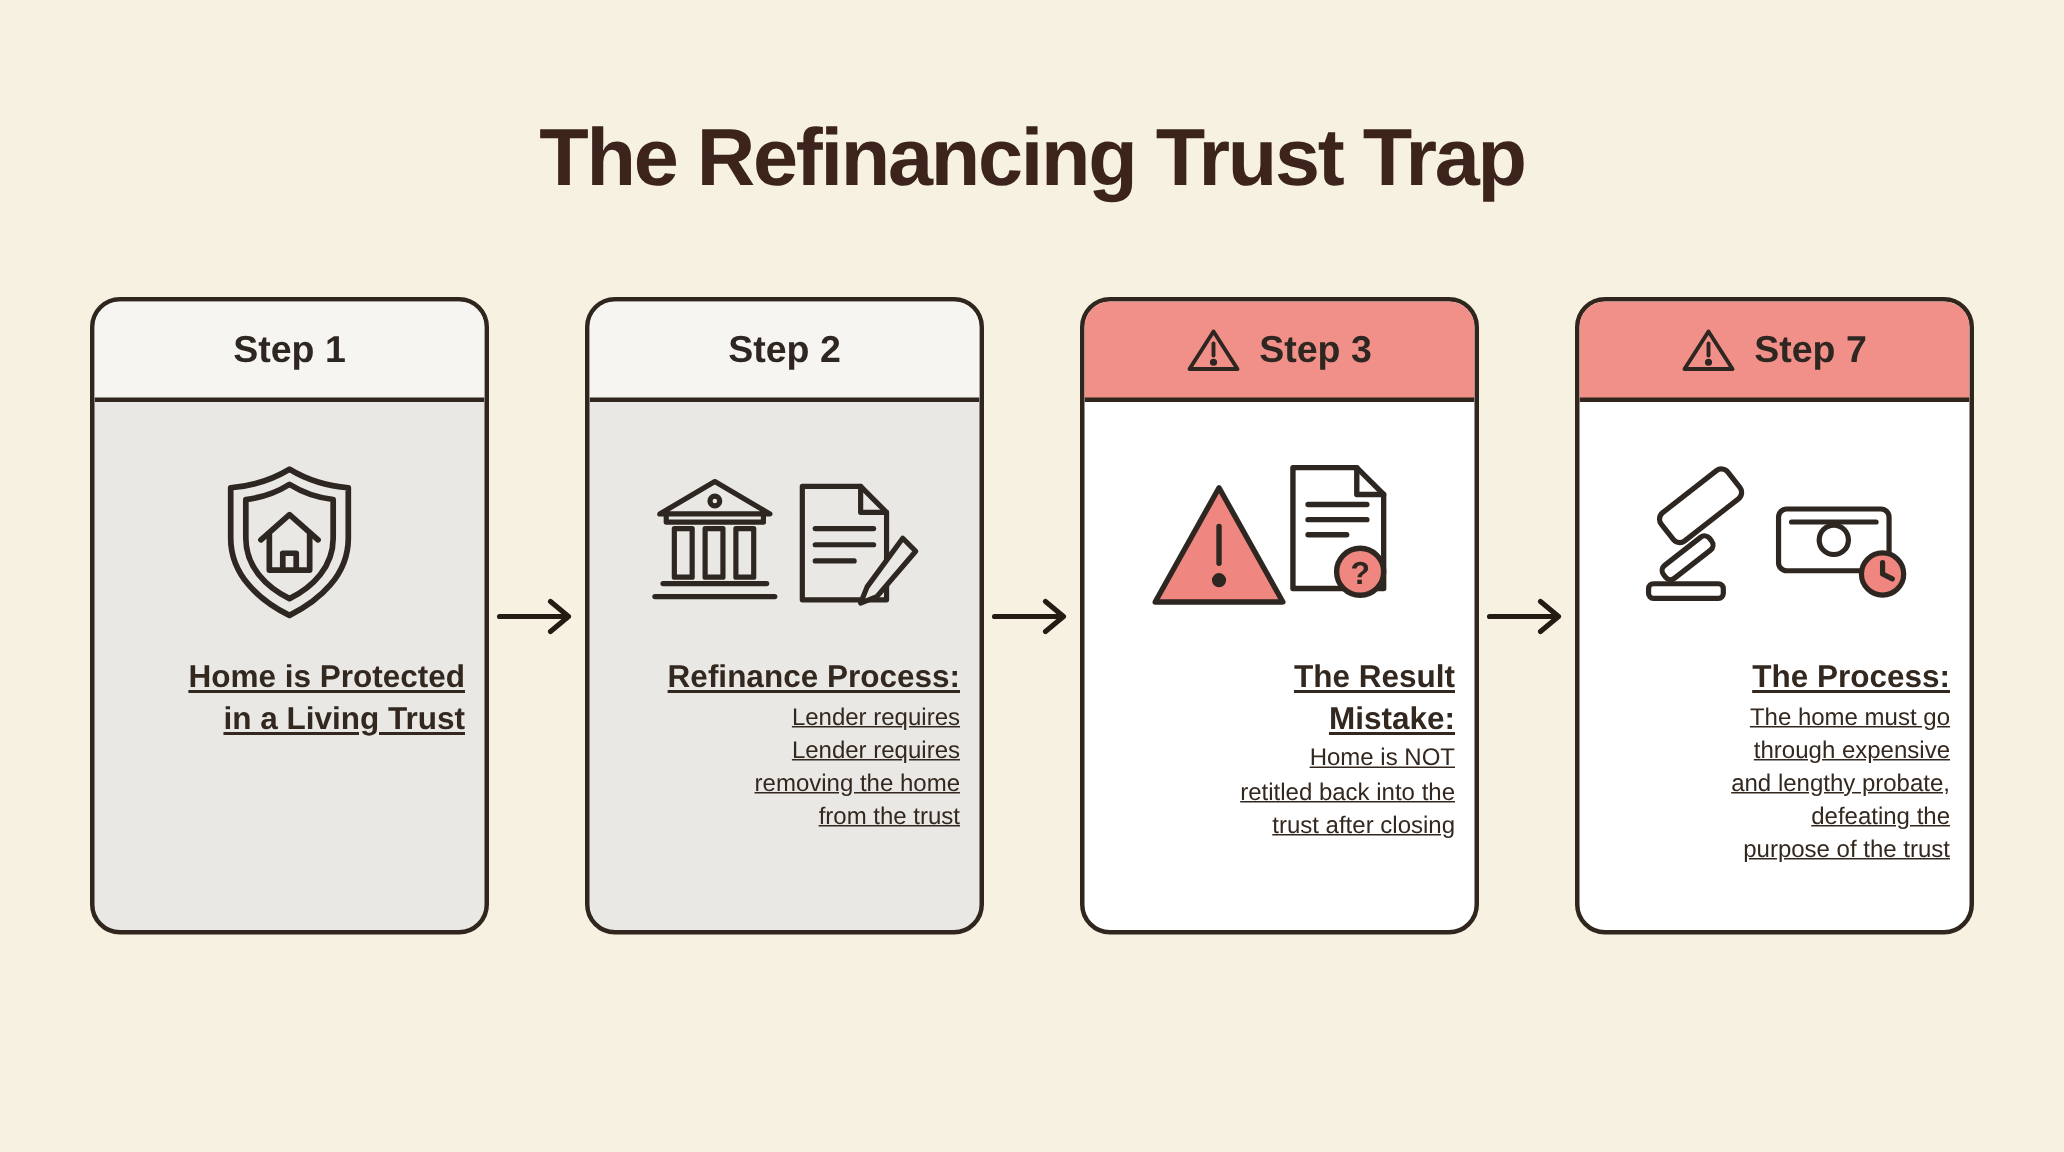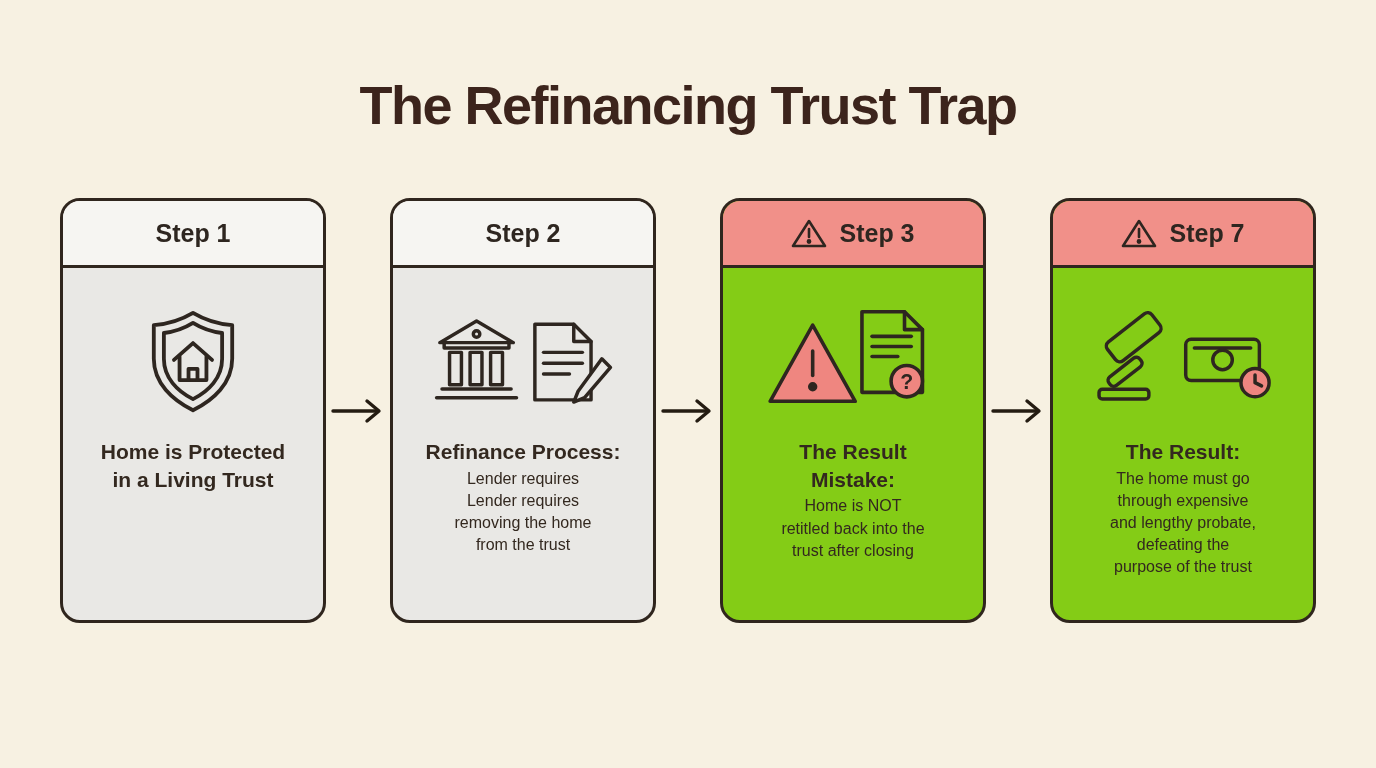--- a/index.html
+++ b/index.html
@@ -28,21 +28,21 @@
     box-sizing:border-box;
     border:3px solid #30261e;
     border-radius:20px;
     overflow:hidden;
     display:flex;
     flex-direction:column;
     flex:0 0 auto;
   }
   .card.gray { background:#e9e8e5; }
   .card.gray .card-header { background:#f6f5f2; }
-  .card.red  { background:#84cc16; }
+  .card.red  { background:#ffffff; }
   .card.red  .card-header { background:#f19089; }
   .card-header {
     flex:0 0 auto;
     height:64px;
     border-bottom:3px solid #30261e;
     display:flex;
     align-items:center;
     justify-content:center;
     gap:12px;
     font-size:25px;
@@ -51,22 +51,23 @@
   }
   .icon-area {
     height:138px;
     margin-top:24px;
     display:flex;
     align-items:center;
     justify-content:center;
   }
   .card-text {
     padding:8px 13px 0 13px;
-    text-align:center;
+    text-align:right;
     color:#33281f;
+    text-decoration:underline;
   }
   .step-heading {
     font-weight:bold;
     font-size:21px;
     line-height:1.32;
     white-space:pre-line;
   }
   .step-body {
     font-size:16px;
     line-height:1.38;
@@ -220,21 +221,21 @@
 
         <rect x="90" y="28" width="68" height="38" rx="5"></rect>
         <path d="M98 36 H150"></path>
         <circle cx="124" cy="47" r="9"></circle>
 
         <circle cx="154" cy="68" r="13" fill="#ef8680"></circle>
         <path d="M154 61 V68 L160 71"></path>
       </svg>
     </div>
     <div class="card-text">
-      <div class="step-heading">The Result:</div>
+      <div class="step-heading">The Process:</div>
       <div class="step-body">The home must go
 through expensive
 and lengthy probate,
 defeating the
 purpose of the trust</div>
     </div>
   </div>
 
 </div>
 

